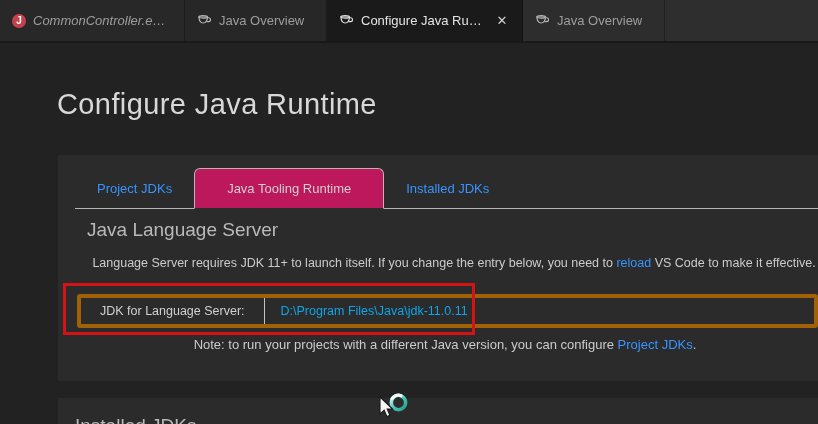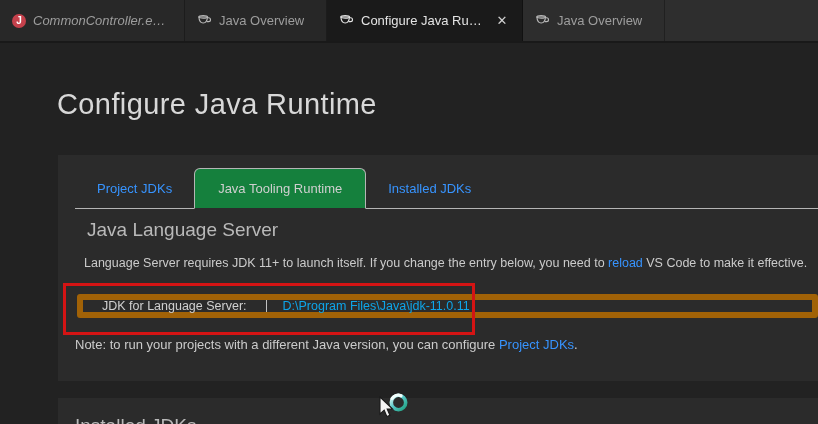--- a/index.html
+++ b/index.html
@@ -41,55 +41,55 @@
     font-size:13px; color:#d0d0d0; cursor:pointer;
   }
 
   
   .page-title{
     position:absolute; left:57px; top:88px;
     font-size:29px; font-weight:400; letter-spacing:0.4px; color:#d8d8d8;
   }
 
   .card{
-    position:absolute; left:58px; width:760px; background:#2b2b2b;
+    position:absolute; left:58px; width:760px; background:#2b2b2b;text-align:center;
   }
   .card-1{ top:155px; height:226px; }
   .card-2{ top:398px; height:26px; overflow:hidden; }
 
   
   .jtabs{
     position:absolute; left:17px; right:0; top:13px; height:41px;
     display:flex; align-items:stretch; border-bottom:1px solid #b5b5b5;
   }
   .jtab{
     display:flex; align-items:center; padding:0 22px;
     font-size:13px; color:#3794ff; cursor:pointer; white-space:nowrap;
   }
   .jtab--active{
-    color:#cfcfcf; background:#15803d;
+    color:#cfcfcf; background:#be185d;
     border:1px solid #b5b5b5; border-bottom:1px solid #2b2b2b;
-    border-radius:6px 6px 0 0; margin-bottom:-1px; padding:0 23px;
+    border-radius:6px 6px 0 0; margin-bottom:-1px; padding:0 32px;
     cursor:default;
   }
 
   .section-heading{
     position:absolute; left:17px; top:64px;
     font-size:19px; font-weight:400; color:#b9b9b9;margin-left:12px;
   }
   .desc{
     position:absolute; left:26px; top:101px; width:740px;
     font-size:12.5px; color:#cbcbcb; white-space:nowrap;
   }
   a.link{ color:#3794ff; text-decoration:none; cursor:pointer; }
 
   .jdk-row{
-    position:absolute; left:19px; top:139px; height:24px; width:741px;
+    position:absolute; left:19px; top:139px; height:34px; width:741px;
     display:flex; align-items:stretch;
-    border:6px solid #a16207; border-radius:3px; background:#2b2b2b;
+    border:4px solid #a16207; border-radius:3px; background:#2b2b2b;
     cursor:pointer;
   }
   .jdk-label{
     display:flex; align-items:center; padding:0 19px;
     font-size:12.5px; color:#d0d0d0; border-right:1px solid #c2c2c2;
     white-space:nowrap;
   }
   .jdk-value{
     display:flex; align-items:center; padding:0 16px;
     font-size:12.5px; color:#0ea5e9; white-space:nowrap;

